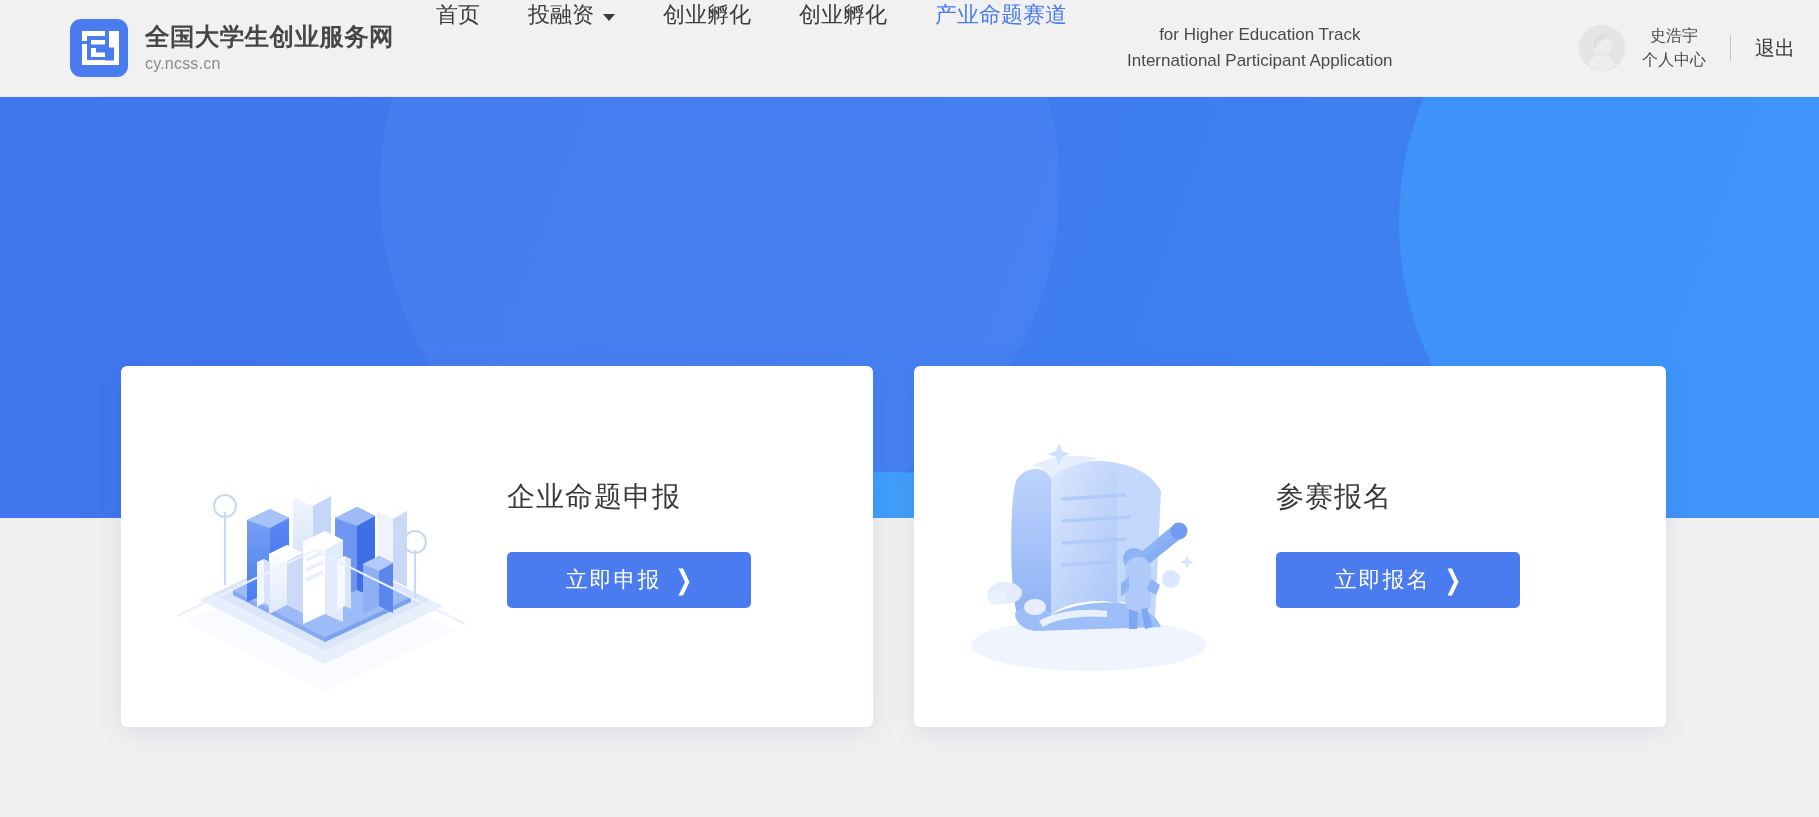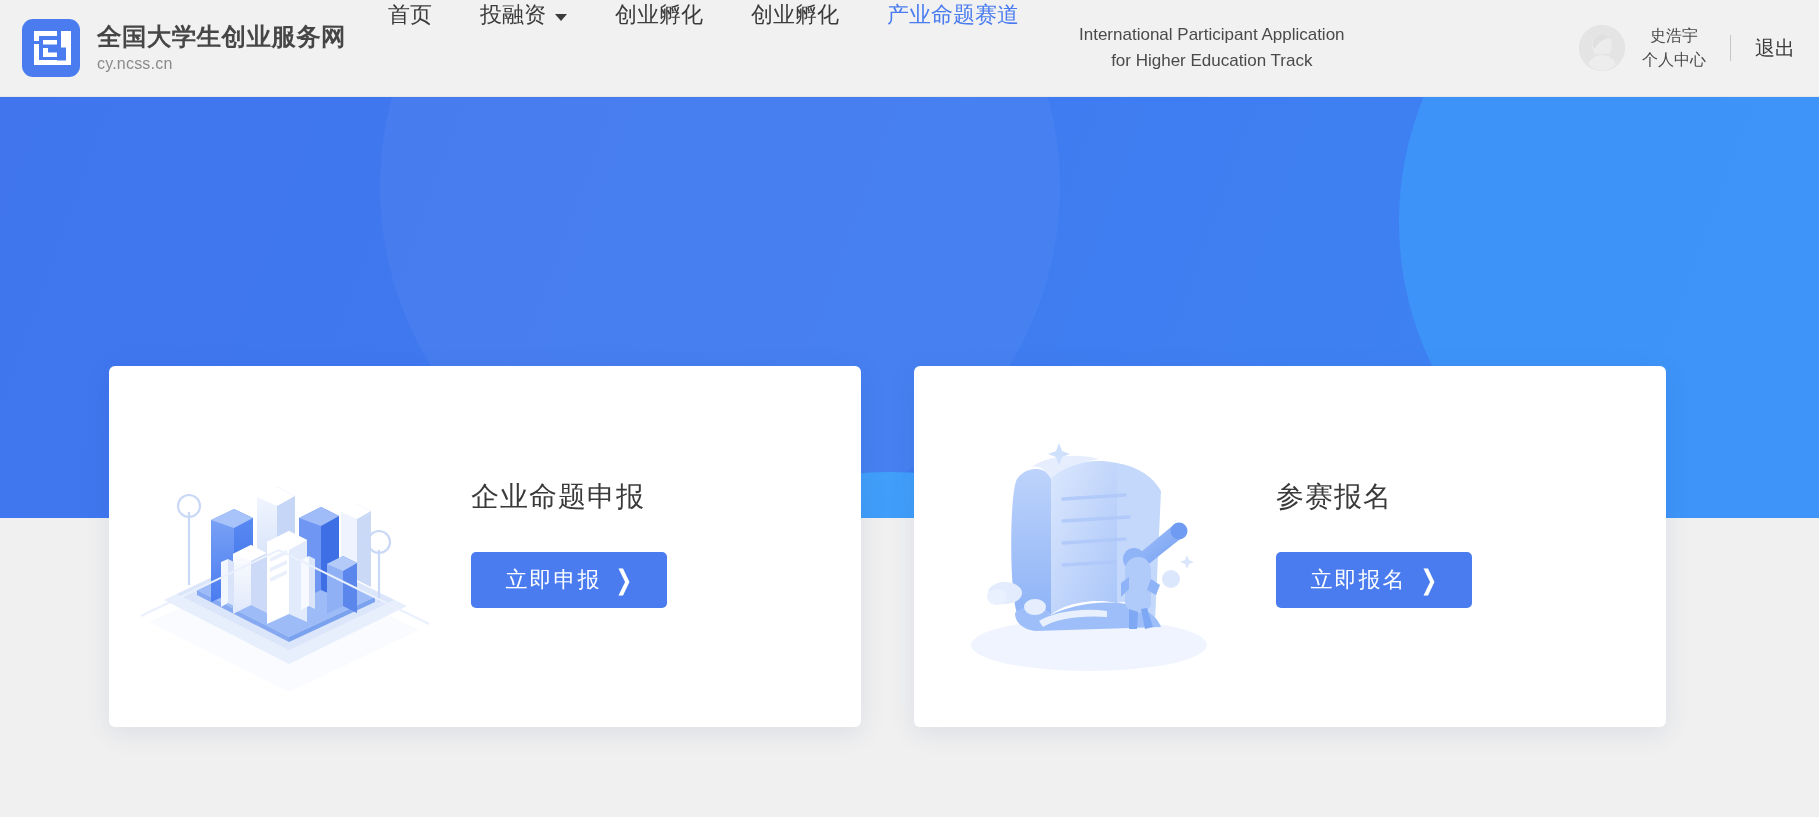--- a/index.html
+++ b/index.html
@@ -14,20 +14,21 @@
   
   .header {
     position: absolute;
     left: 0; top: 0;
     width: 1819px;
     height: 97px;
     background: #f1f1f1;
     display: flex;
     align-items: center;
     border-bottom: 1px solid #e8e8e8;
+    padding-left: 48px;
   }
 
   .brand {
     display: flex;
     align-items: center;
     margin-left: 22px;
     height: 100%;
   }
   .logo-mark {
     width: 58px; height: 58px;
@@ -172,21 +173,21 @@
     top: 366px;
     width: 752px;
     height: 361px;
     background: #ffffff;
     border-radius: 6px;
     box-shadow: 0 6px 26px rgba(40,70,140,0.10);
     display: flex;
     align-items: center;
     pointer-events: auto;
   }
-  .card-1 { left: 109px; }
+  .card-1 { left: 121px; padding-left: 24px; }
   .card-2 { left: 914px; }
 
   .card-illus {
     width: 330px;
     height: 300px;
     flex: none;
     margin-left: 10px;
     display: flex;
     align-items: center;
     justify-content: center;
@@ -196,21 +197,21 @@
     padding-bottom: 8px;
   }
   .card-title {
     font-size: 28px;
     color: #3a3a3a;
     letter-spacing: 1px;
     white-space: nowrap;
   }
   .card-btn {
     margin-top: 36px;
-    width: 196px;
+    width: 244px;
     height: 56px;
     background: #4a7cf0;
     border-radius: 5px;
     border: none;
     color: #ffffff;
     font-size: 22px;
     letter-spacing: 2px;
     font-family: "Liberation Sans", "DejaVu Sans", sans-serif;
     display: flex;
     align-items: center;
@@ -284,22 +285,22 @@
     </div>
     <div class="nav-item">
       <span>创业孵化</span>
     </div>
     <div class="nav-item active">
       <span>产业命题赛道</span>
     </div>
   </div>
 
   <div class="intl-note">
+    <div>for Higher Education Track</div>
     <div>International Participant Application</div>
-    <div>for Higher Education Track</div>
   </div>
 
   <div class="user-area">
     <div class="avatar">
       <svg width="46" height="46" viewBox="0 0 46 46">
         <circle cx="23" cy="23" r="23" fill="#e4e4e4"></circle>
         <path d="M23 9c6.5 0 10 4.5 10 10.5 0 4-1 7-3 9.5h-14c-2-2.5-3-5.5-3-9.5C13 13.5 16.5 9 23 9z" fill="#ececec"></path>
         <path d="M13.5 20c0-6 4-11 9.5-11 3 0 6 1.4 7.8 4-3.6.4-8.2 2.2-11.5 5.4-1.6 1.6-2.6 3.5-3.2 5.2-1.4-.6-2.3-1.8-2.6-3.6z" fill="#e0e0e0"></path>
         <path d="M23 30c7 0 12 4 13.5 9.5A23 23 0 0 1 23 46a23 23 0 0 1-13.5-6.5C11 34 16 30 23 30z" fill="#ededed"></path>
       </svg>

